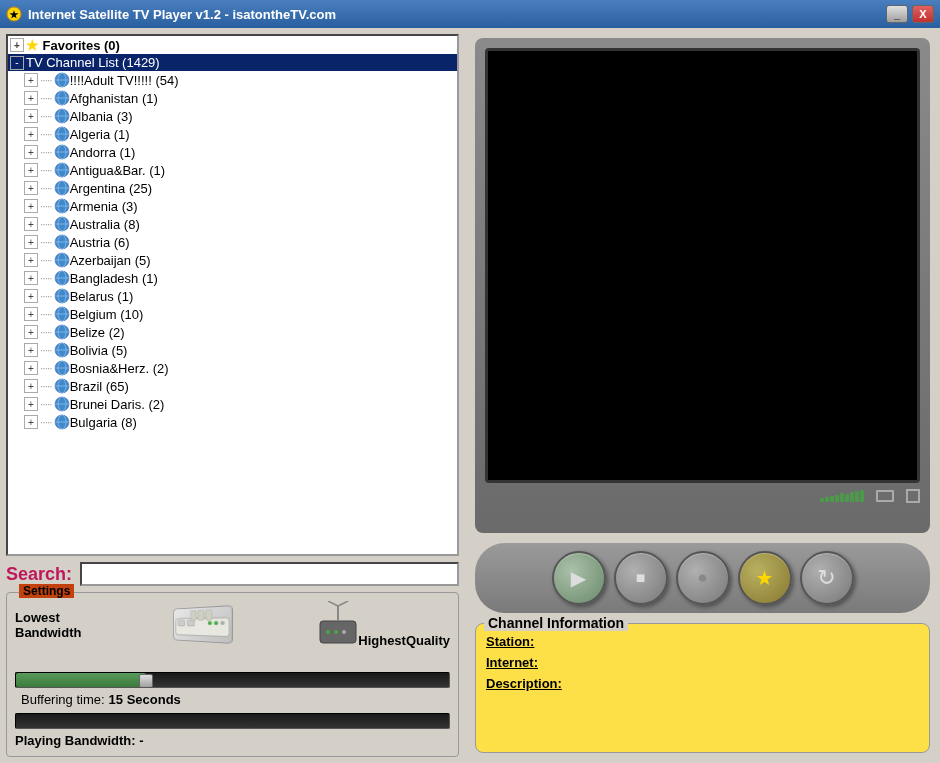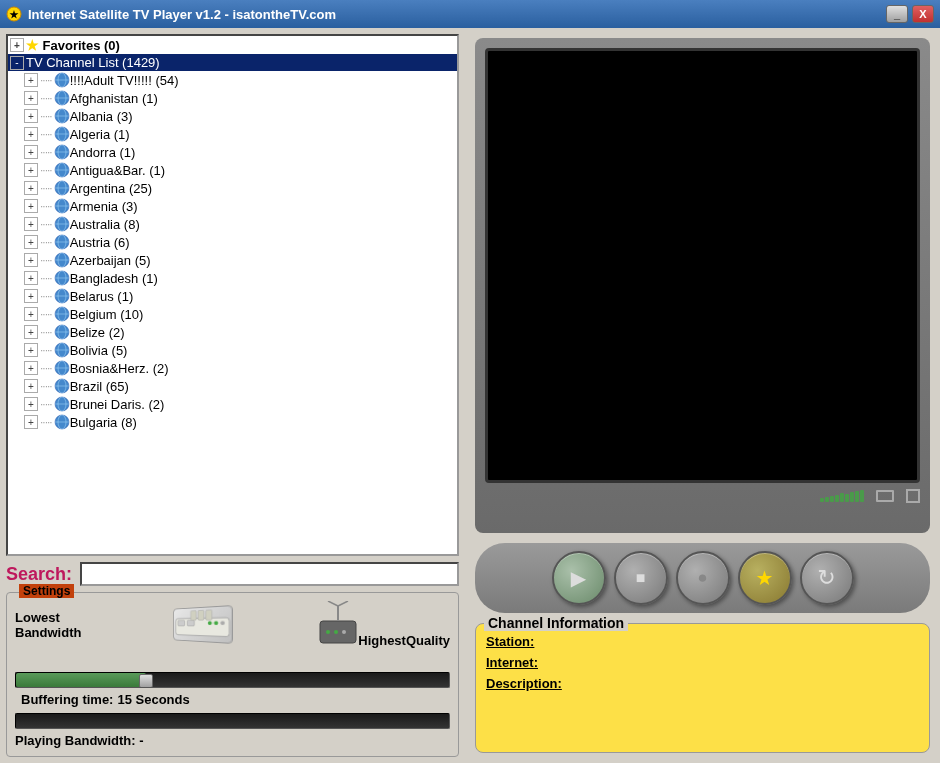--- a/index.html
+++ b/index.html
@@ -237,21 +237,21 @@
       border: 1px solid #666;
       border-radius: 2px;
     }
     #buffering-row {
       display: flex;
       align-items: center;
       margin-bottom: 6px;
       font-size: 13px;
     }
     #buffering-label {
-      font-weight: bold;
+      font-weight: normal;
       padding-left: 6px;
     }
     #buffering-value {
       font-weight: bold;
       margin-left: 4px;
     }
     #playing-row {
       font-size: 13px;
       font-weight: bold;
     }

